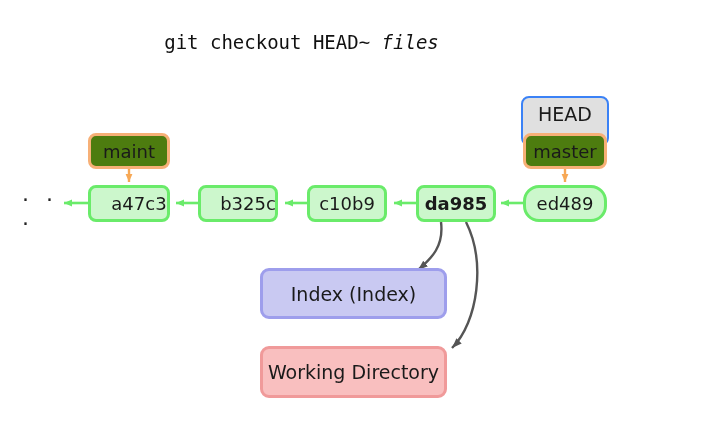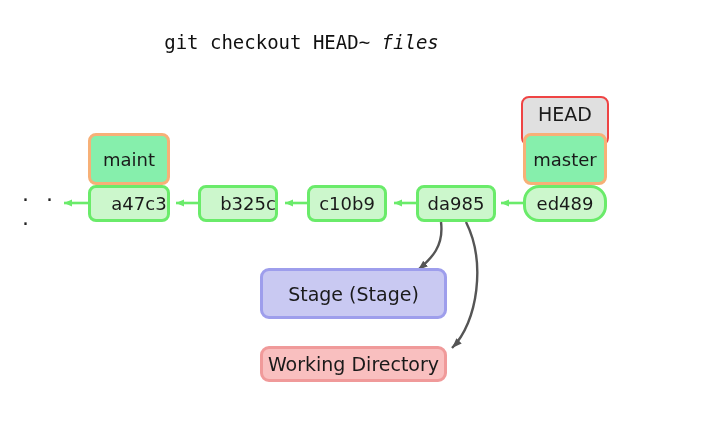--- a/index.html
+++ b/index.html
@@ -56,28 +56,28 @@
   .commit {
     border: 3px solid #6aeb6a;
     background: #ccf7cc;
     border-radius: 8px;
     height: 37px;
     font-size: 18px;
   }
 
   .branch {
     border: 3px solid #f7b077;
-    background: #86efac;
+    background: #4d7c0f;
     border-radius: 8px;
-    height: 52px;
+    height: 36px;
     font-size: 18px;
   }
 
   .headbox {
-    border: 2px solid #ef4444;
+    border: 2px solid #3b82f6;
     background: #e0e0e0;
     border-radius: 8px;
     font-size: 19px;
     color: #1a1a1a;
   }
 
   .stage {
     border: 3px solid #9e9eec;
     background: #c9c9f2;
     border-radius: 9px;
@@ -173,29 +173,29 @@
   </div>
 
   <div class="node commit" style="left:198px; top:185px; width:80px;padding-left:20px;">
     <span>b325c</span>
   </div>
 
   <div class="node commit" style="left:307px; top:185px; width:80px;justify-content:center;">
     <span>c10b9</span>
   </div>
 
-  <div class="node commit" style="left:416px; top:185px; width:80px;">
+  <div class="node commit" style="left:416px; top:185px; width:80px;font-weight:bold;">
     <span>da985</span>
   </div>
 
   <div class="node commit" style="left:523px; top:185px; width:84px;border-radius:16px;">
     <span>ed489</span>
   </div>
 
   <div class="node stage" style="left:260px; top:268px; width:187px; height:51px;">
-    <span>Stage (Stage)</span>
-  </div>
-
-  <div class="node workdir" style="left:260px; top:346px; width:187px; height:36px;">
+    <span>Index (Index)</span>
+  </div>
+
+  <div class="node workdir" style="left:260px; top:346px; width:187px; height:52px;">
     <span>Working Directory</span>
   </div>
 
 </div>
 
 </body></html>

